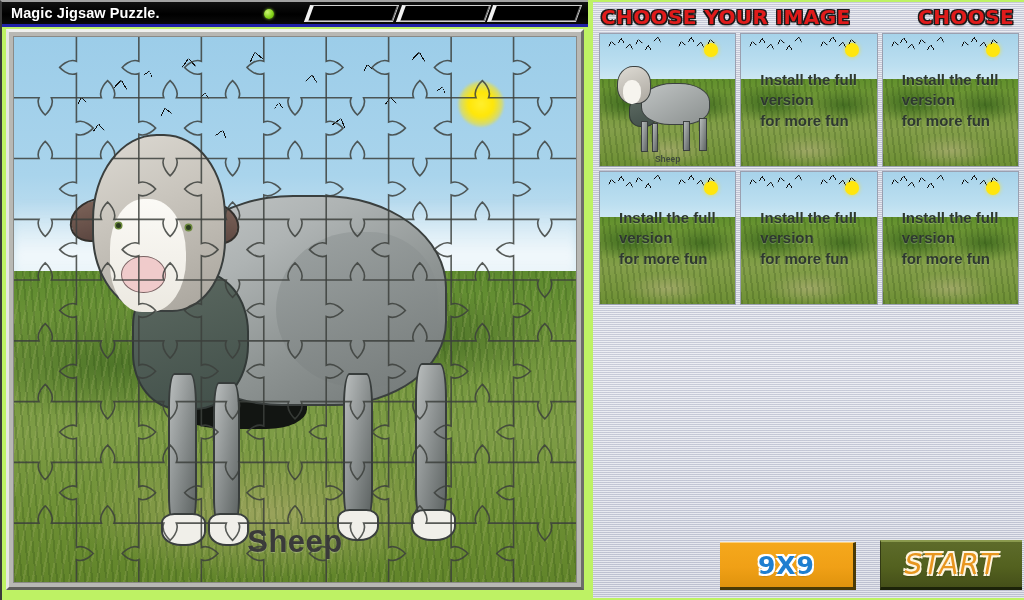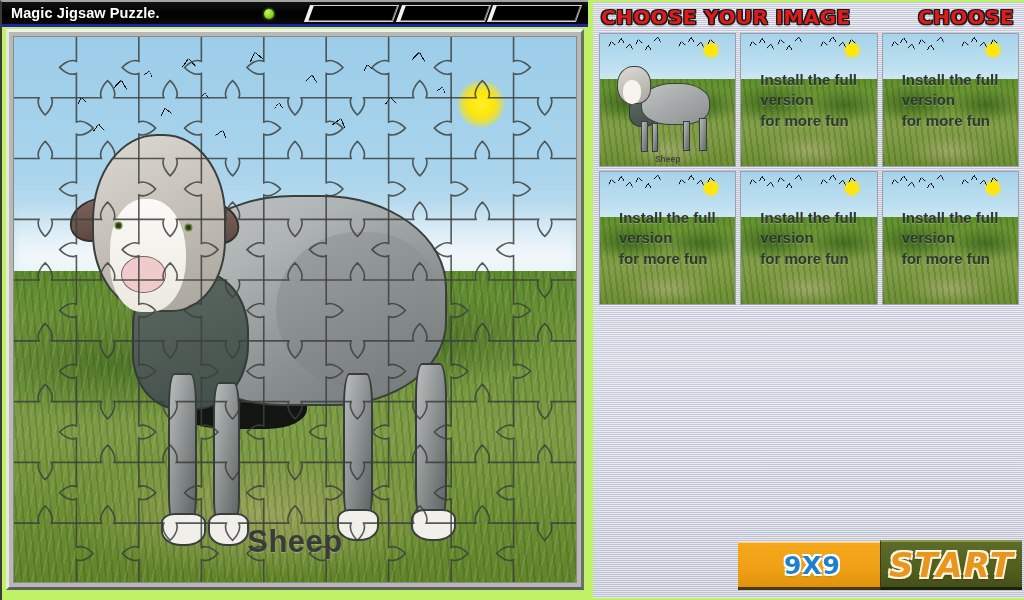--- a/index.html
+++ b/index.html
@@ -281,21 +281,21 @@
   #start-btn {
     position: absolute; top: -2px; right: 2px; width: 142px; height: 50px;
     background: linear-gradient(180deg, #5d6b2a 0%, #53611f 55%, #454f19 100%);
     border-top: 2px solid #8a9a4e;
     border-left: 1px solid #333a14;
     border-bottom: 3px solid #1c2209;
     display: flex; align-items: center; justify-content: center;
     cursor: pointer;
   }
   #start-label {
-    font-size: 34px; font-weight: 700; color: #e8961f;
+    font-size: 28px; font-weight: 400; color: #e8961f;
     font-family: "DejaVu Sans", sans-serif; letter-spacing: 1.2px;
     font-style: italic;
     text-shadow:
       -1.6px -1.6px 0 #fff6e0, 1.6px -1.6px 0 #fff6e0,
       -1.6px  1.6px 0 #fff6e0, 1.6px  1.6px 0 #fff6e0,
        0 2px 3px rgba(0,0,0,.5);
   }
 </style>
 </head>
 <body>
@@ -527,21 +527,21 @@
               <div class="tb" style="left: 72%; top: 16%; transform: rotate(11deg);"></div>
               <div class="tb" style="left: 79%; top: 9%; transform: rotate(-11deg);"></div>
             </div>
             <div class="t-locked-text">Install the full
 version
 for more fun</div>
           </div>
         </div>
 
       <div id="bottom-bar">
-        <div class="size-btn" id="size-1" style="left:145px;width:152px;">
+        <div class="size-btn" id="size-1" style="left:127px;width:136px;">
           <span class="size-label">9X9</span>
         </div>
         <div id="start-btn">
           <span id="start-label">START</span>
         </div>
       </div>
 
     </div>
   </div>
 </div>

